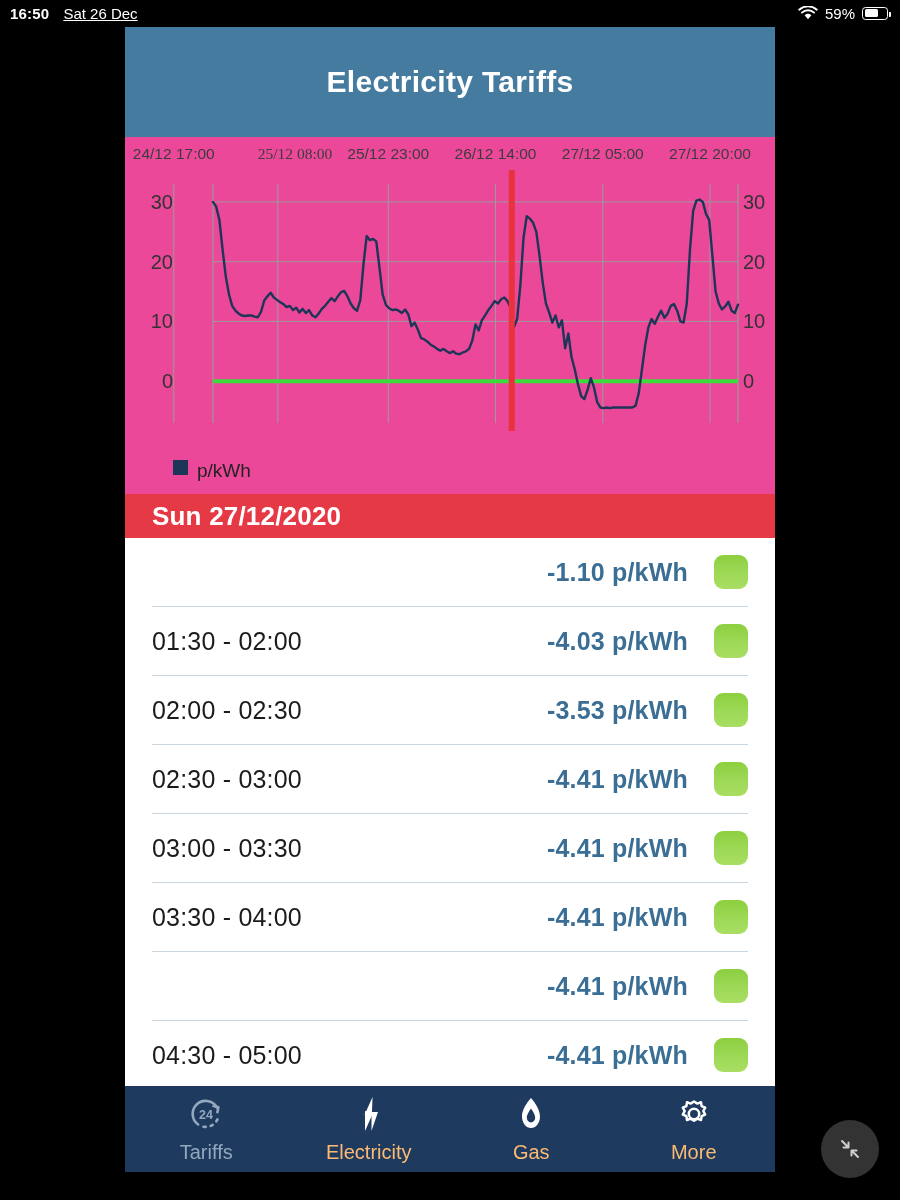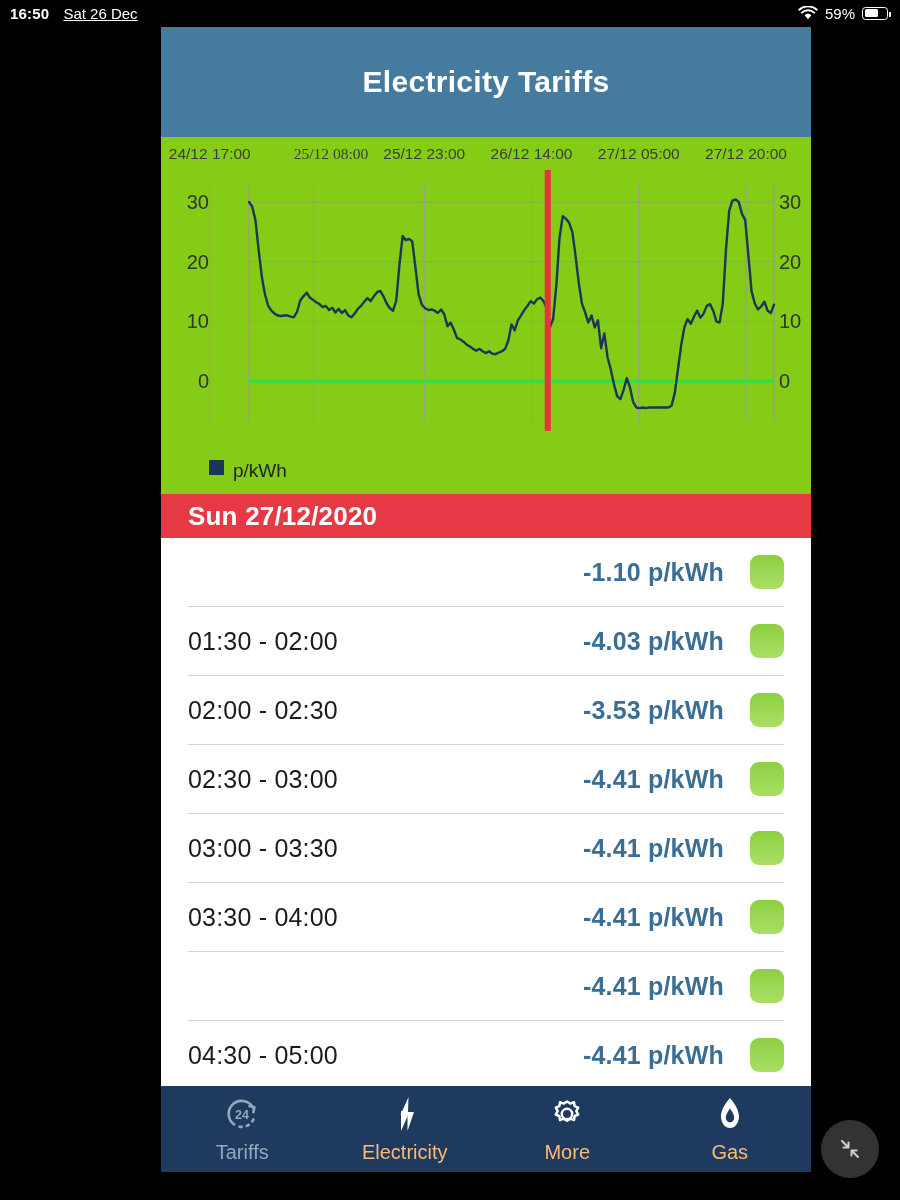--- a/index.html
+++ b/index.html
@@ -15,29 +15,29 @@
   #sb-pct{ font-size:15px; }
   .wifi-ic{ display:block; }
   .batt{ width:26px; height:13px; border:1.6px solid #fff; border-radius:3.5px;
          position:relative; display:flex; align-items:center; }
   .batt:after{ content:""; position:absolute; right:-4px; top:4px; width:2.4px; height:5px;
                background:#fff; border-radius:0 1px 1px 0; }
   .batt-fill{ height:8px; background:#fff; border-radius:1.5px; margin-left:1.6px; }
 
   
   #app{ position:absolute; left:125px; top:27px; width:650px; height:1145px;
-        background:#fff; overflow:hidden;margin-left:36px; }
+        background:#fff; overflow:hidden; }
 
   
   #header{ height:110px; background:#467BA0; display:flex; align-items:center;
            justify-content:center; }
   #header-title{ color:#fff; font-size:30px; font-weight:bold; letter-spacing:.3px; }
 
   
-  #chart-block{ height:357px; background:#84cc16; position:relative; }
+  #chart-block{ height:357px; background:#ec4899; position:relative; }
   #x-axis-labels{ position:absolute; top:8px; left:0; width:650px; height:22px; }
   .xlab{ position:absolute; font-size:15.5px; color:#3c3c3c; white-space:nowrap;
          transform:translateX(-50%); }
   #plot-wrap{ position:absolute; top:33px; left:0; width:650px; height:275px; }
   #plot-svg{ display:block; }
   .ylab{ position:absolute; font-size:20px; color:#333; transform:translateY(-50%); }
   .ylab.left{ text-align:right; width:40px; left:8px; }
   .ylab.right{ text-align:left; left:618px; }
   #legend{ position:absolute; left:48px; bottom:12px; display:flex; gap:9px; }
   #legend-swatch{ width:15px; height:15px; background:#1d3557; }
@@ -210,36 +210,36 @@
         <span class="tab-icon">
           <svg width="34" height="38" viewBox="0 0 34 38">
             <path d="M21 2 L21 18 L13 16 L13 36 L21 18 L21 14 Z" fill="#ffffff"></path>
             <path d="M20.5 2 L12.5 20 L19.5 20 L19.5 36 L26 17 L20 17 Z" fill="#ffffff"></path>
           </svg>
         </span>
         <span class="tab-label">Electricity</span>
       </div>
       <div class="tab">
         <span class="tab-icon">
+          <svg width="34" height="38" viewBox="0 0 34 38">
+            <path d="M17 3 C17 3 8 12.5 8 21.5 C8 28.2 12.2 33 17 33 C21.8 33 26 28.2 26 21.5 C26 12.5 17 3 17 3 Z M17 27.5 C14.6 27.5 12.8 25.4 12.8 22.6 C12.8 19.2 17 13.5 17 13.5 C17 13.5 21.2 19.2 21.2 22.6 C21.2 25.4 19.4 27.5 17 27.5 Z" fill="#ffffff"></path>
+          </svg>
+        </span>
+        <span class="tab-label">Gas</span>
+      </div>
+      <div class="tab">
+        <span class="tab-icon">
           <svg width="38" height="38" viewBox="0 0 38 38">
             <g fill="none" stroke="#ffffff" stroke-width="2.5" stroke-linejoin="round">
               <path d="M19 6.5 l3.4 2.1 3.6-1.4 0.6 3.9 3.6 1.6-1.9 3.4 1.9 3.4-3.6 1.6-0.6 3.9-3.6-1.4-3.4 2.1-3.4-2.1-3.6 1.4-0.6-3.9-3.6-1.6 1.9-3.4-1.9-3.4 3.6-1.6 0.6-3.9 3.6 1.4z"></path>
               <circle cx="19" cy="19" r="5.2"></circle>
             </g>
           </svg>
         </span>
         <span class="tab-label">More</span>
-      </div>
-      <div class="tab">
-        <span class="tab-icon">
-          <svg width="34" height="38" viewBox="0 0 34 38">
-            <path d="M17 3 C17 3 8 12.5 8 21.5 C8 28.2 12.2 33 17 33 C21.8 33 26 28.2 26 21.5 C26 12.5 17 3 17 3 Z M17 27.5 C14.6 27.5 12.8 25.4 12.8 22.6 C12.8 19.2 17 13.5 17 13.5 C17 13.5 21.2 19.2 21.2 22.6 C21.2 25.4 19.4 27.5 17 27.5 Z" fill="#ffffff"></path>
-          </svg>
-        </span>
-        <span class="tab-label">Gas</span>
       </div>
     </div>
 </div>
 
 <div id="float-btn">
   <svg width="30" height="30" viewBox="0 0 30 30">
     <path d="M7 7 L13.5 13.5 M13.5 13.5 L13.5 8.5 M13.5 13.5 L8.5 13.5" stroke="#cfcfcf" stroke-width="2" fill="none" stroke-linecap="round"></path>
     <path d="M23 23 L16.5 16.5 M16.5 16.5 L16.5 21.5 M16.5 16.5 L21.5 16.5" stroke="#cfcfcf" stroke-width="2" fill="none" stroke-linecap="round"></path>
   </svg>
 </div>

